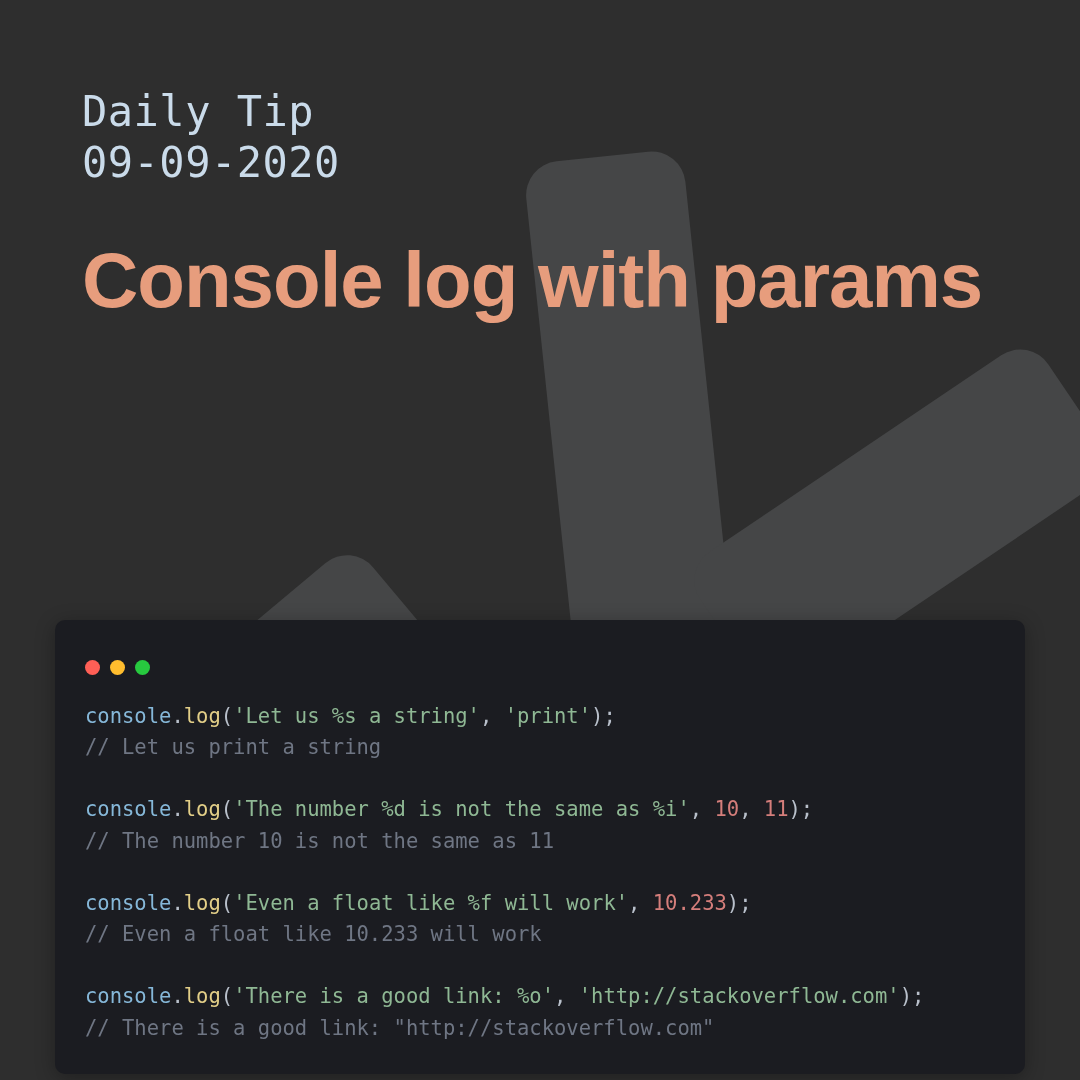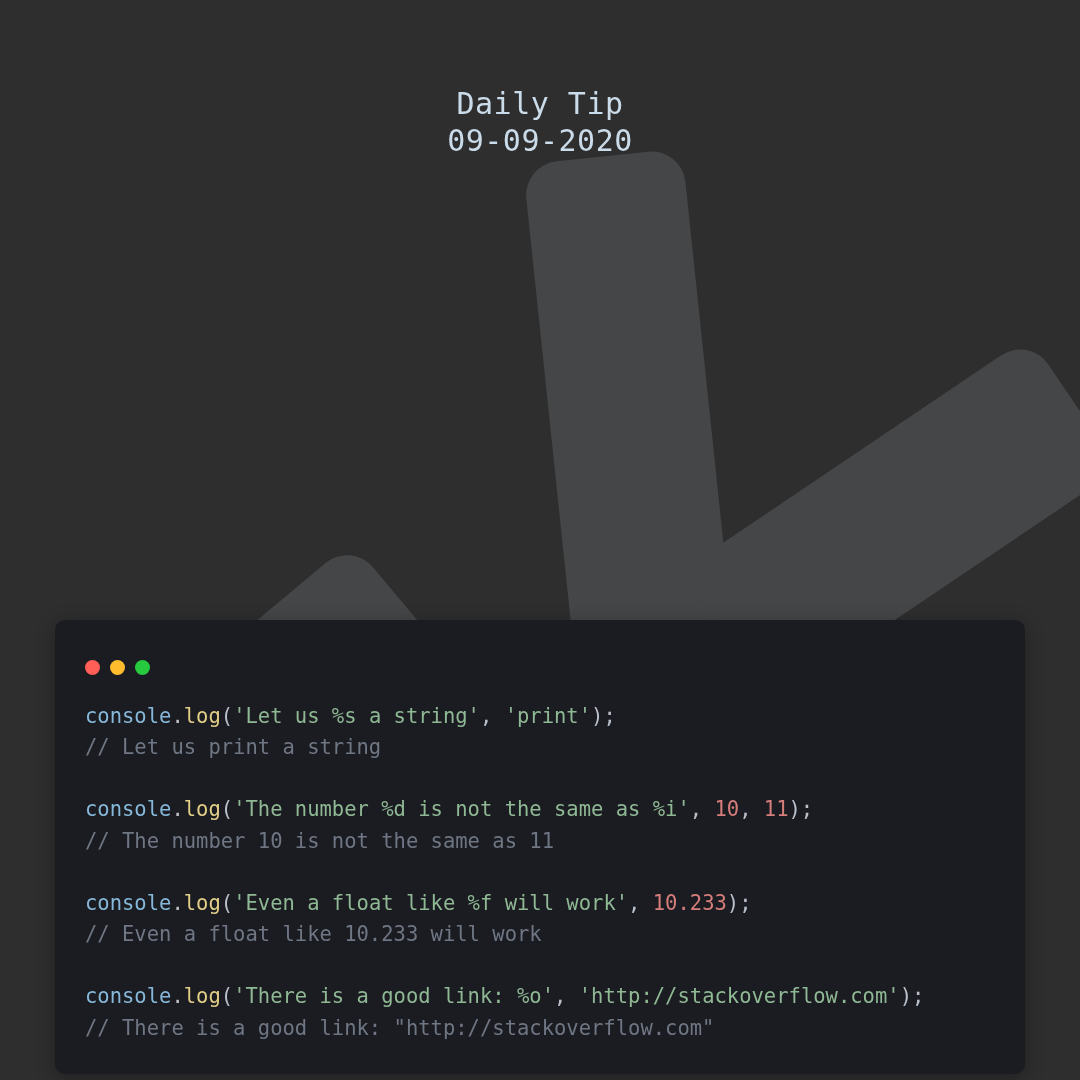--- a/index.html
+++ b/index.html
@@ -20,25 +20,24 @@
   position: absolute;
   background: #454647;
   border-radius: 34px;
 }
 .shape1 { width: 160px; height: 530px; top: 155px; left: 550px; transform: rotate(-6deg); }
 .shape2 { width: 160px; height: 420px; top: 310px; left: 820px; transform: rotate(56deg); }
 .shape3 { width: 160px; height: 280px; top: 560px; left: 300px; transform: rotate(-40deg); }
 .content { position: relative; z-index: 1; padding: 86px 82px 0 82px; }
 .tip-label {
   color: #cadbea;
-  font-size: 30px;
+  font-size: 42px;
   line-height: 1.22;
   letter-spacing: 0.5px;
   white-space: pre;
-  text-align: center;
 }
 .title {
   color: #e79d7d;
   font-size: 78px;
   font-weight: 600;
   line-height: 1.15;
   margin-top: 48px;
   letter-spacing: -1px;
   font-family: -apple-system, 'Helvetica Neue', Arial, sans-serif;
 }
@@ -75,20 +74,21 @@
 
 <div class="bg-shapes">
   <div class="shape shape1"></div>
   <div class="shape shape2"></div>
   <div class="shape shape3"></div>
 </div>
 
 <div class="content">
   <div class="tip-label"><span>Daily Tip</span>
 <span>09-09-2020</span></div>
+  <div class="title">Console log with params</div>
 </div>
 
 <div class="code-window">
   <div class="chrome">
     <div class="dot red"></div>
     <div class="dot yellow"></div>
     <div class="dot green"></div>
   </div>
   <div class="code" id="code-block"><span class="tk-obj">console</span><span class="tk-punc">.</span><span class="tk-fn">log</span><span class="tk-punc">(</span><span class="tk-str">'Let us %s a string'</span><span class="tk-punc">, </span><span class="tk-str">'print'</span><span class="tk-punc">);</span>
 <span class="tk-cmt">// Let us print a string</span>

